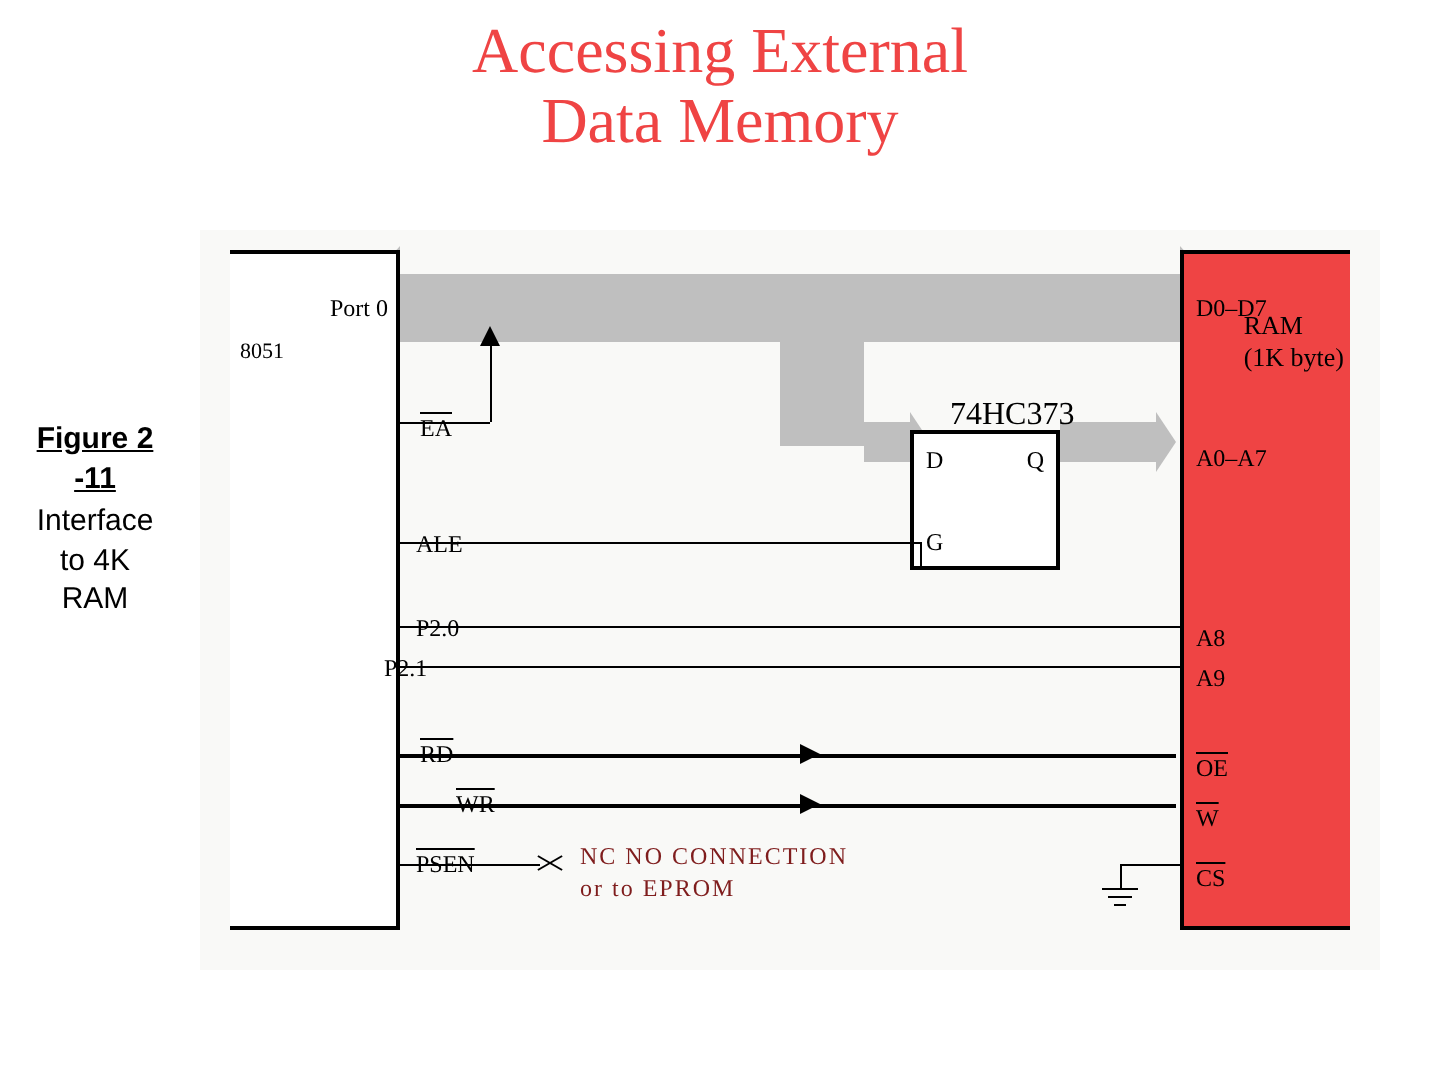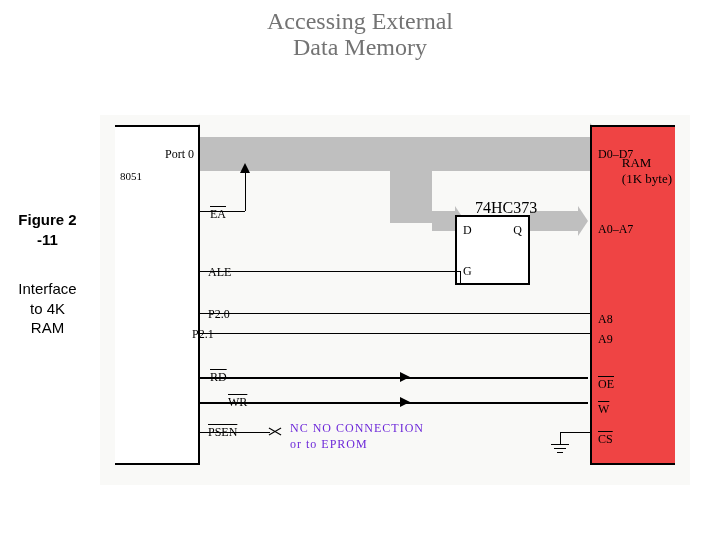--- a/index.html
+++ b/index.html
@@ -16,37 +16,37 @@
     width: 720px;
     height: 540px;
   }
   .title {
     position: absolute;
     top: 8px;
     left: 0;
     right: 0;
     text-align: center;
     font-family: "Comic Sans MS", "Comic Sans", cursive;
-    color: #737373;
-    font-size: 24px;
+    color: #ef4444;
+    font-size: 32px;
     line-height: 1.1;
     white-space: pre-line;
     font-weight: 500;
   }
   .sidebar {
     position: absolute;
     left: 0;
     top: 210px;
     width: 95px;
     text-align: center;
     font-size: 15px;
     line-height: 1.3;
     font-family: Verdana, Geneva, sans-serif;
   }
-  .sidebar .fig-label { font-weight: bold; margin-bottom: 30px; }
+  .sidebar .fig-label { font-weight: bold; margin-bottom: 2px; text-decoration: underline; }
   .sidebar .caption { font-weight: normal; }
 
   
   .diagram {
     position: absolute;
     left: 100px;
     top: 115px;
     width: 590px;
     height: 370px;
     background: #f9f9f7;
@@ -208,21 +208,21 @@
     position:absolute; left:0; top:6px; width:14px; border-top:1.5px solid #000;
   }
   .nc-mark:before { transform: rotate(30deg); }
   .nc-mark:after  { transform: rotate(-30deg); }
 
   .handnote {
     position:absolute;
     font-family: "Comic Sans MS", cursive;
     font-size: 12px;
     letter-spacing: 1px;
-    color:#6d28d9;
+    color:#7f1d1d;
   }
 </style>
 </head>
 <body>
 
 <div class="canvas">
 
   <div class="title">Accessing External
 Data Memory</div>
 

